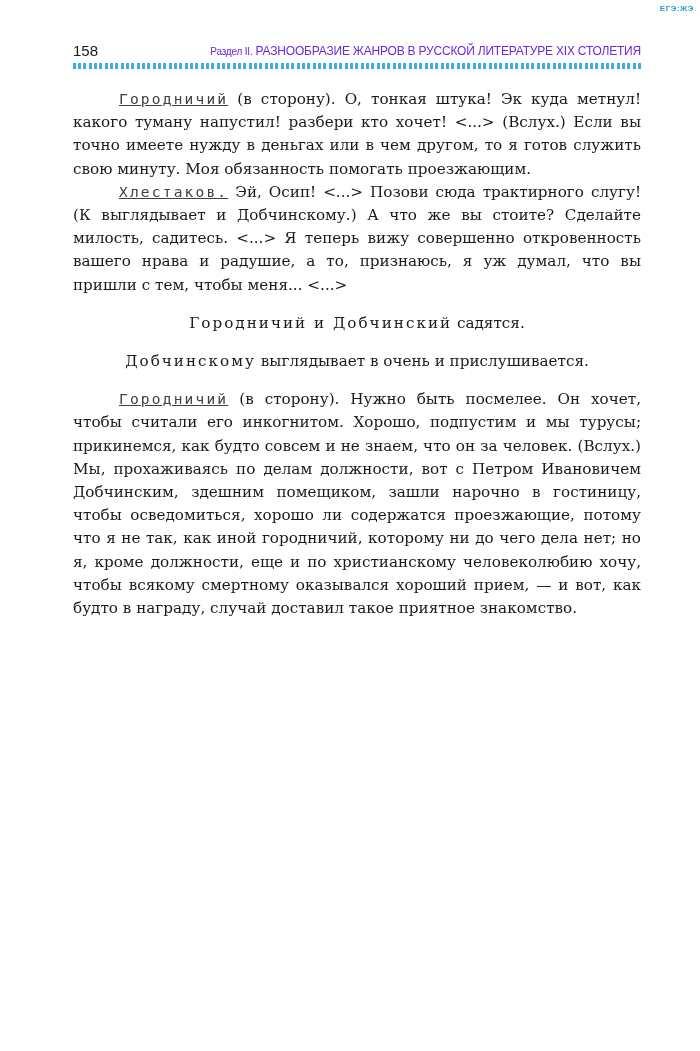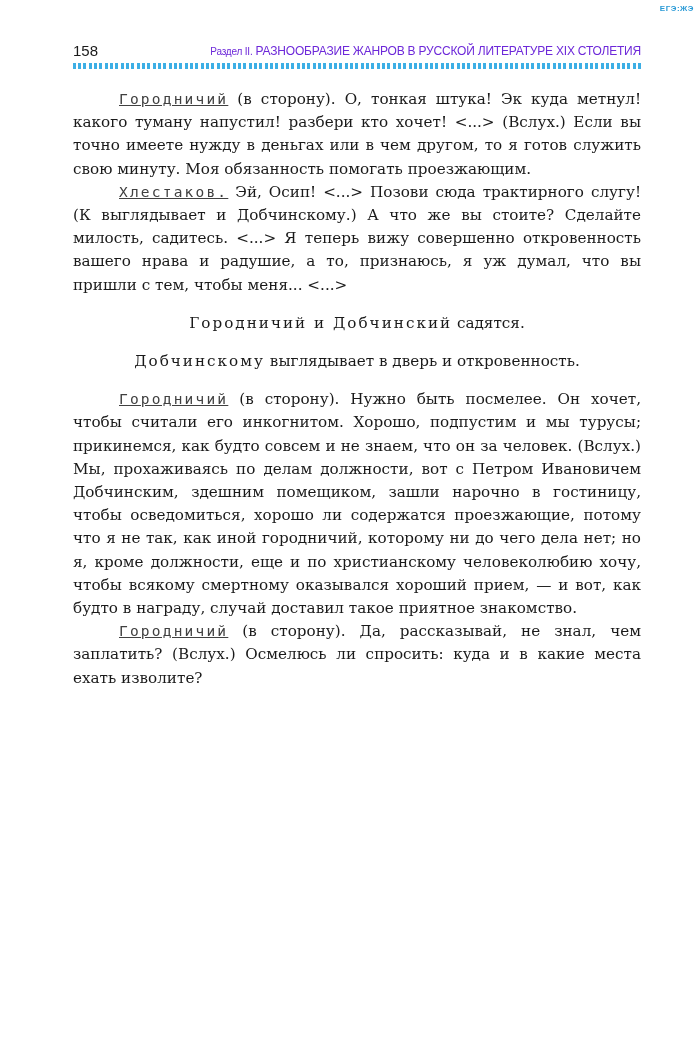--- a/index.html
+++ b/index.html
@@ -102,20 +102,19 @@
 
   <p class="para"><span class="speaker">Городничий</span> (<span class="remark">в сторону</span>)<span>. О, тонкая штука! Эк куда метнул! какого туману напустил! разбери кто хочет! &lt;...&gt; (</span><span class="remark">Вслух.</span><span>) Если вы точно имеете нужду в деньгах или в чем другом, то я готов служить свою минуту. Моя обязанность помогать проезжающим.</span></p>
 
 
 
 
 
   <p class="para"><span class="speaker">Хлестаков.</span><span> Эй, Осип! &lt;...&gt; Позови сюда трактирного слугу! (</span><span class="remark">К выглядывает и Добчинскому.</span><span>) А что же вы стоите? Сделайте милость, садитесь. &lt;...&gt; Я теперь вижу совершенно откровенность вашего нрава и радушие, а то, признаюсь, я уж думал, что вы пришли с тем, чтобы меня... &lt;...&gt;</span></p>
 
   <p class="stage-direction"><span class="names">Городничий и Добчинский</span><span> садятся.</span></p>
-  <p class="stage-direction"><span class="names">Добчинскому</span><span> выглядывает в дверь и откровенность.</span></p>
+  <p class="stage-direction"><span class="names">Добчинскому</span><span> выглядывает в очень и прислушивается.</span></p>
 
   <p class="para" style="margin-top:4px"><span class="speaker">Городничий</span> (<span class="remark">в сторону</span>)<span>. Нужно быть посмелее. Он хочет, чтобы считали его инкогнитом. Хорошо, подпустим и мы турусы; прикинемся, как будто совсем и не знаем, что он за человек. (</span><span class="remark">Вслух.</span><span>) Мы, прохаживаясь по делам должности, вот с Петром Ивановичем Добчинским, здешним помещиком, зашли нарочно в гостиницу, чтобы осведомиться, хорошо ли содержатся проезжающие, потому что я не так, как иной городничий, которому ни до чего дела нет; но я, кроме должности, еще и по христианскому человеколюбию хочу, чтобы всякому смертному оказывался хороший прием, — и вот, как будто в награду, случай доставил такое приятное знакомство.</span></p>
 
 
-  <p class="para"><span class="speaker">Городничий</span> (<span class="remark">в сторону</span>)<span>. Да, рассказывай, не знал, чем заплатить? (</span><span class="remark">Вслух.</span><span>) Осмелюсь ли спросить: куда и в какие места ехать изволите?</span></p>
 
 </div>
 
 </body></html>

